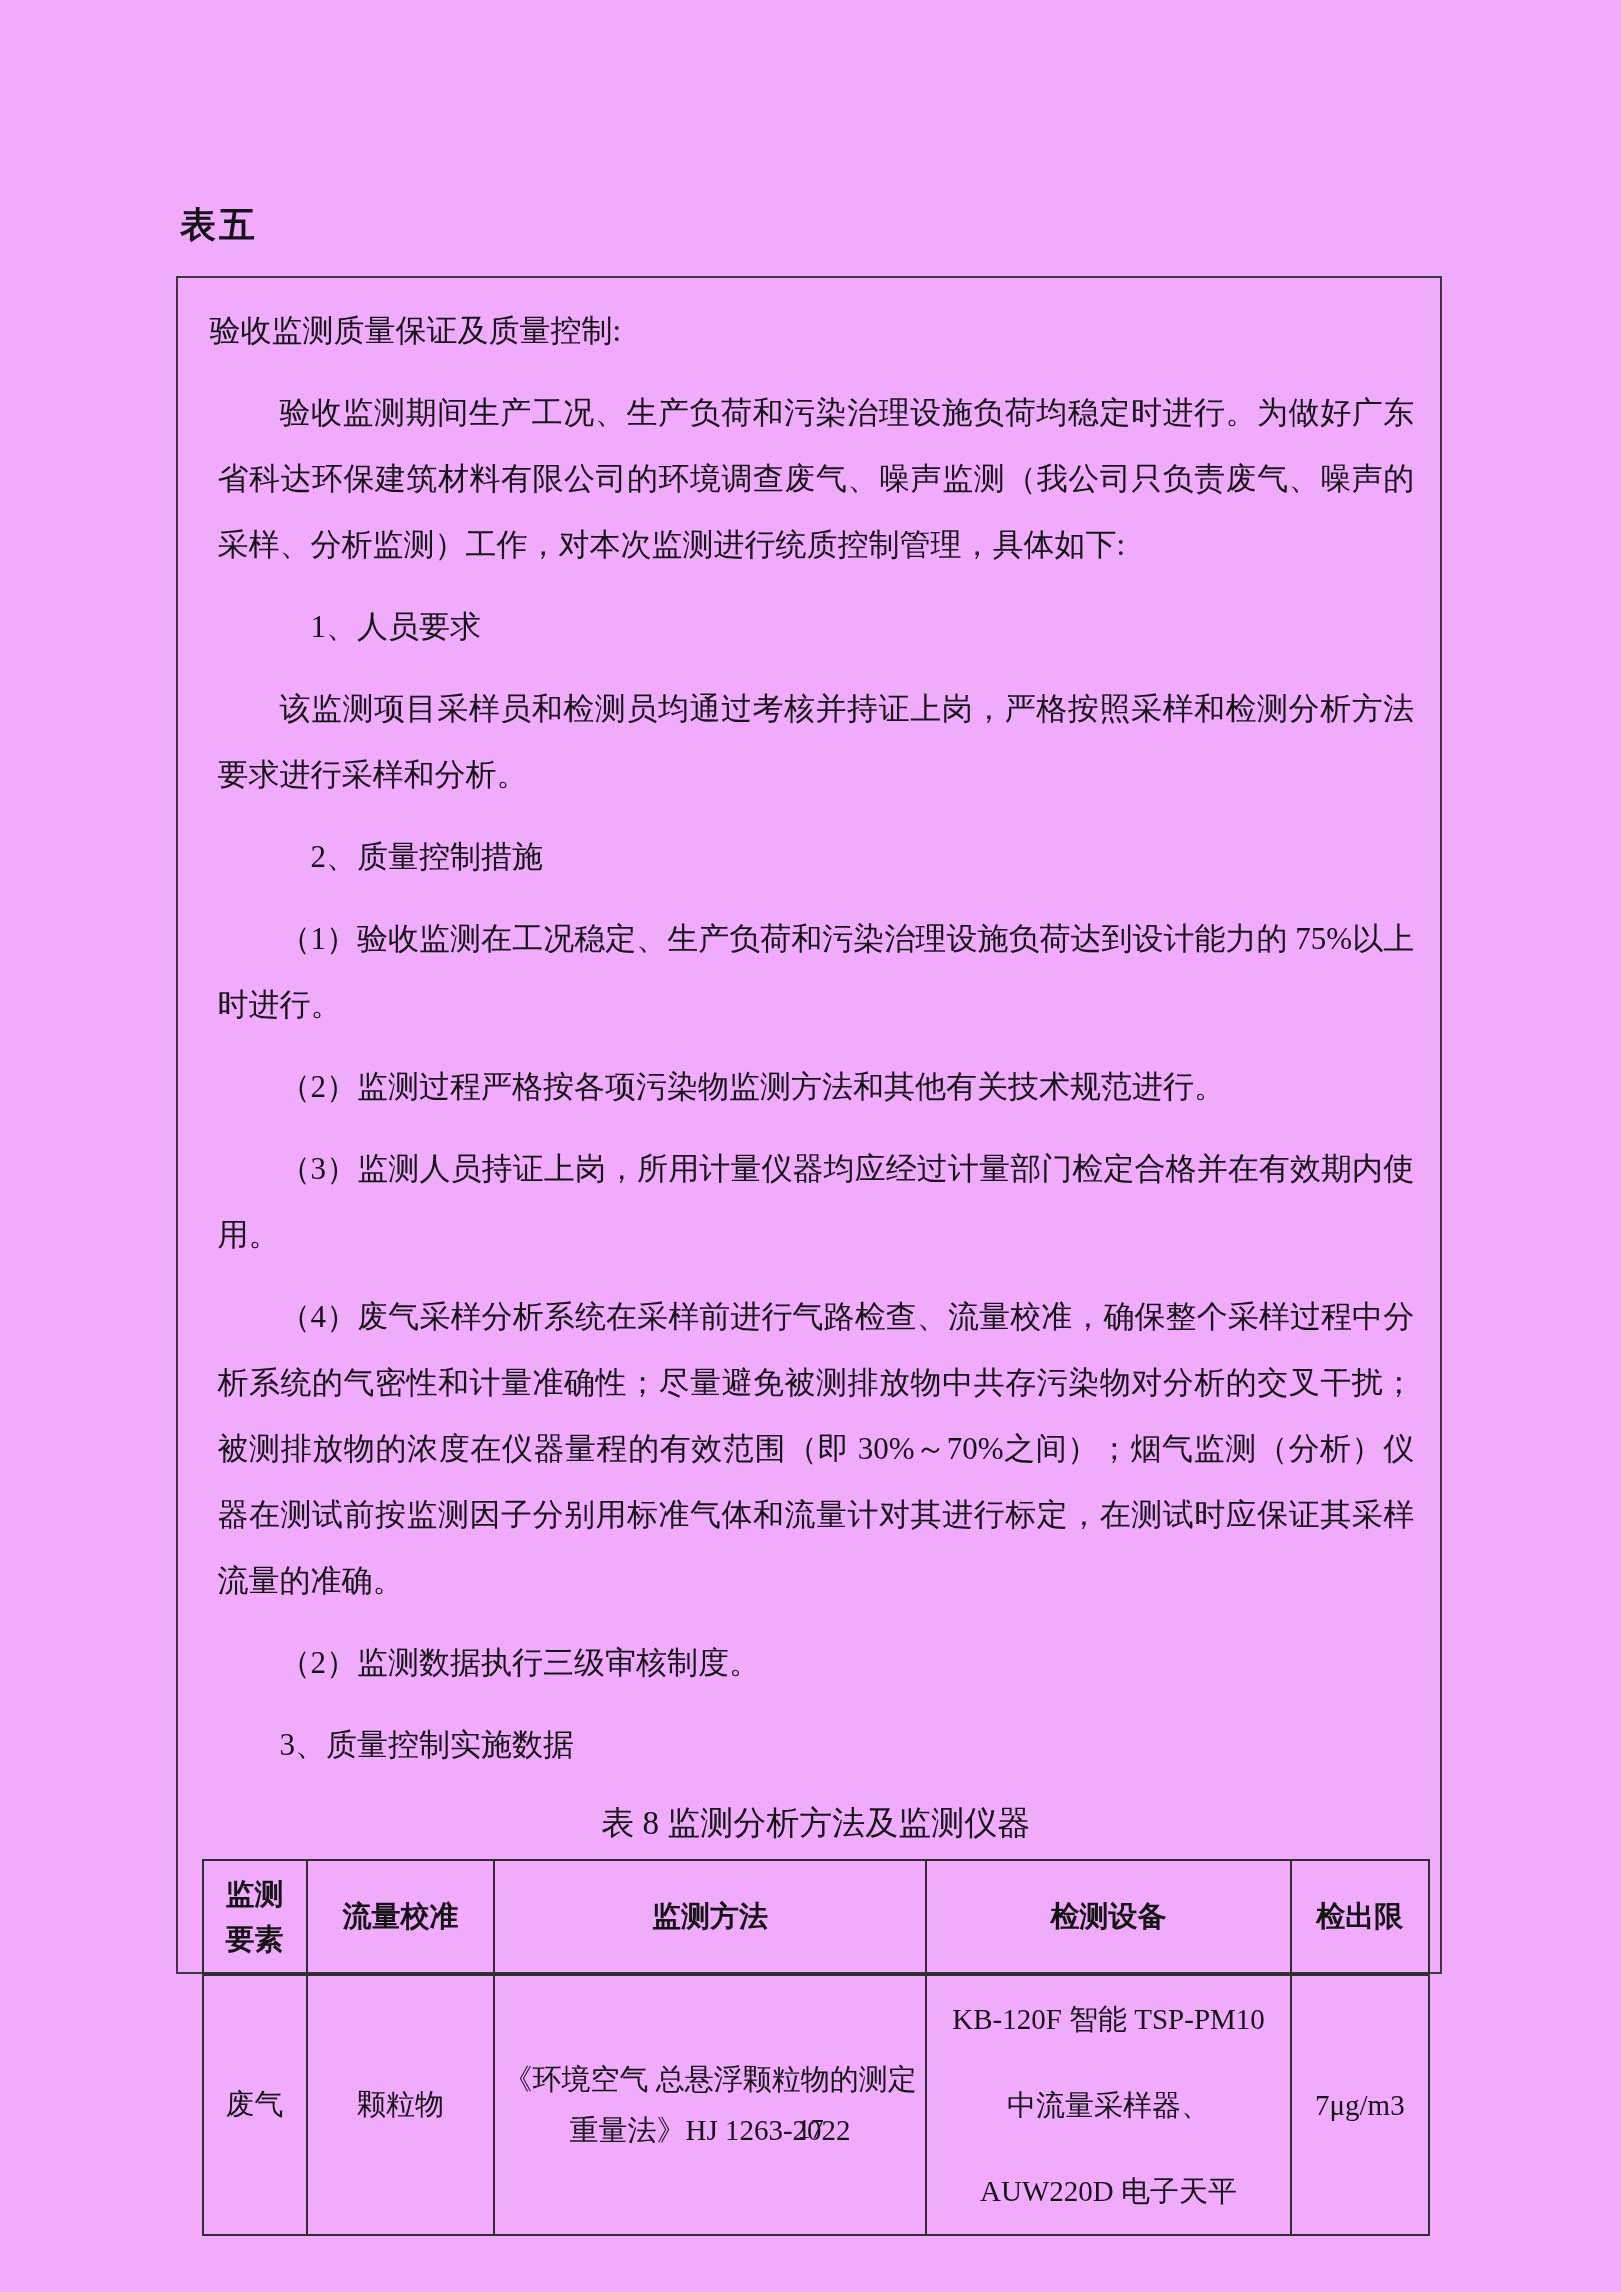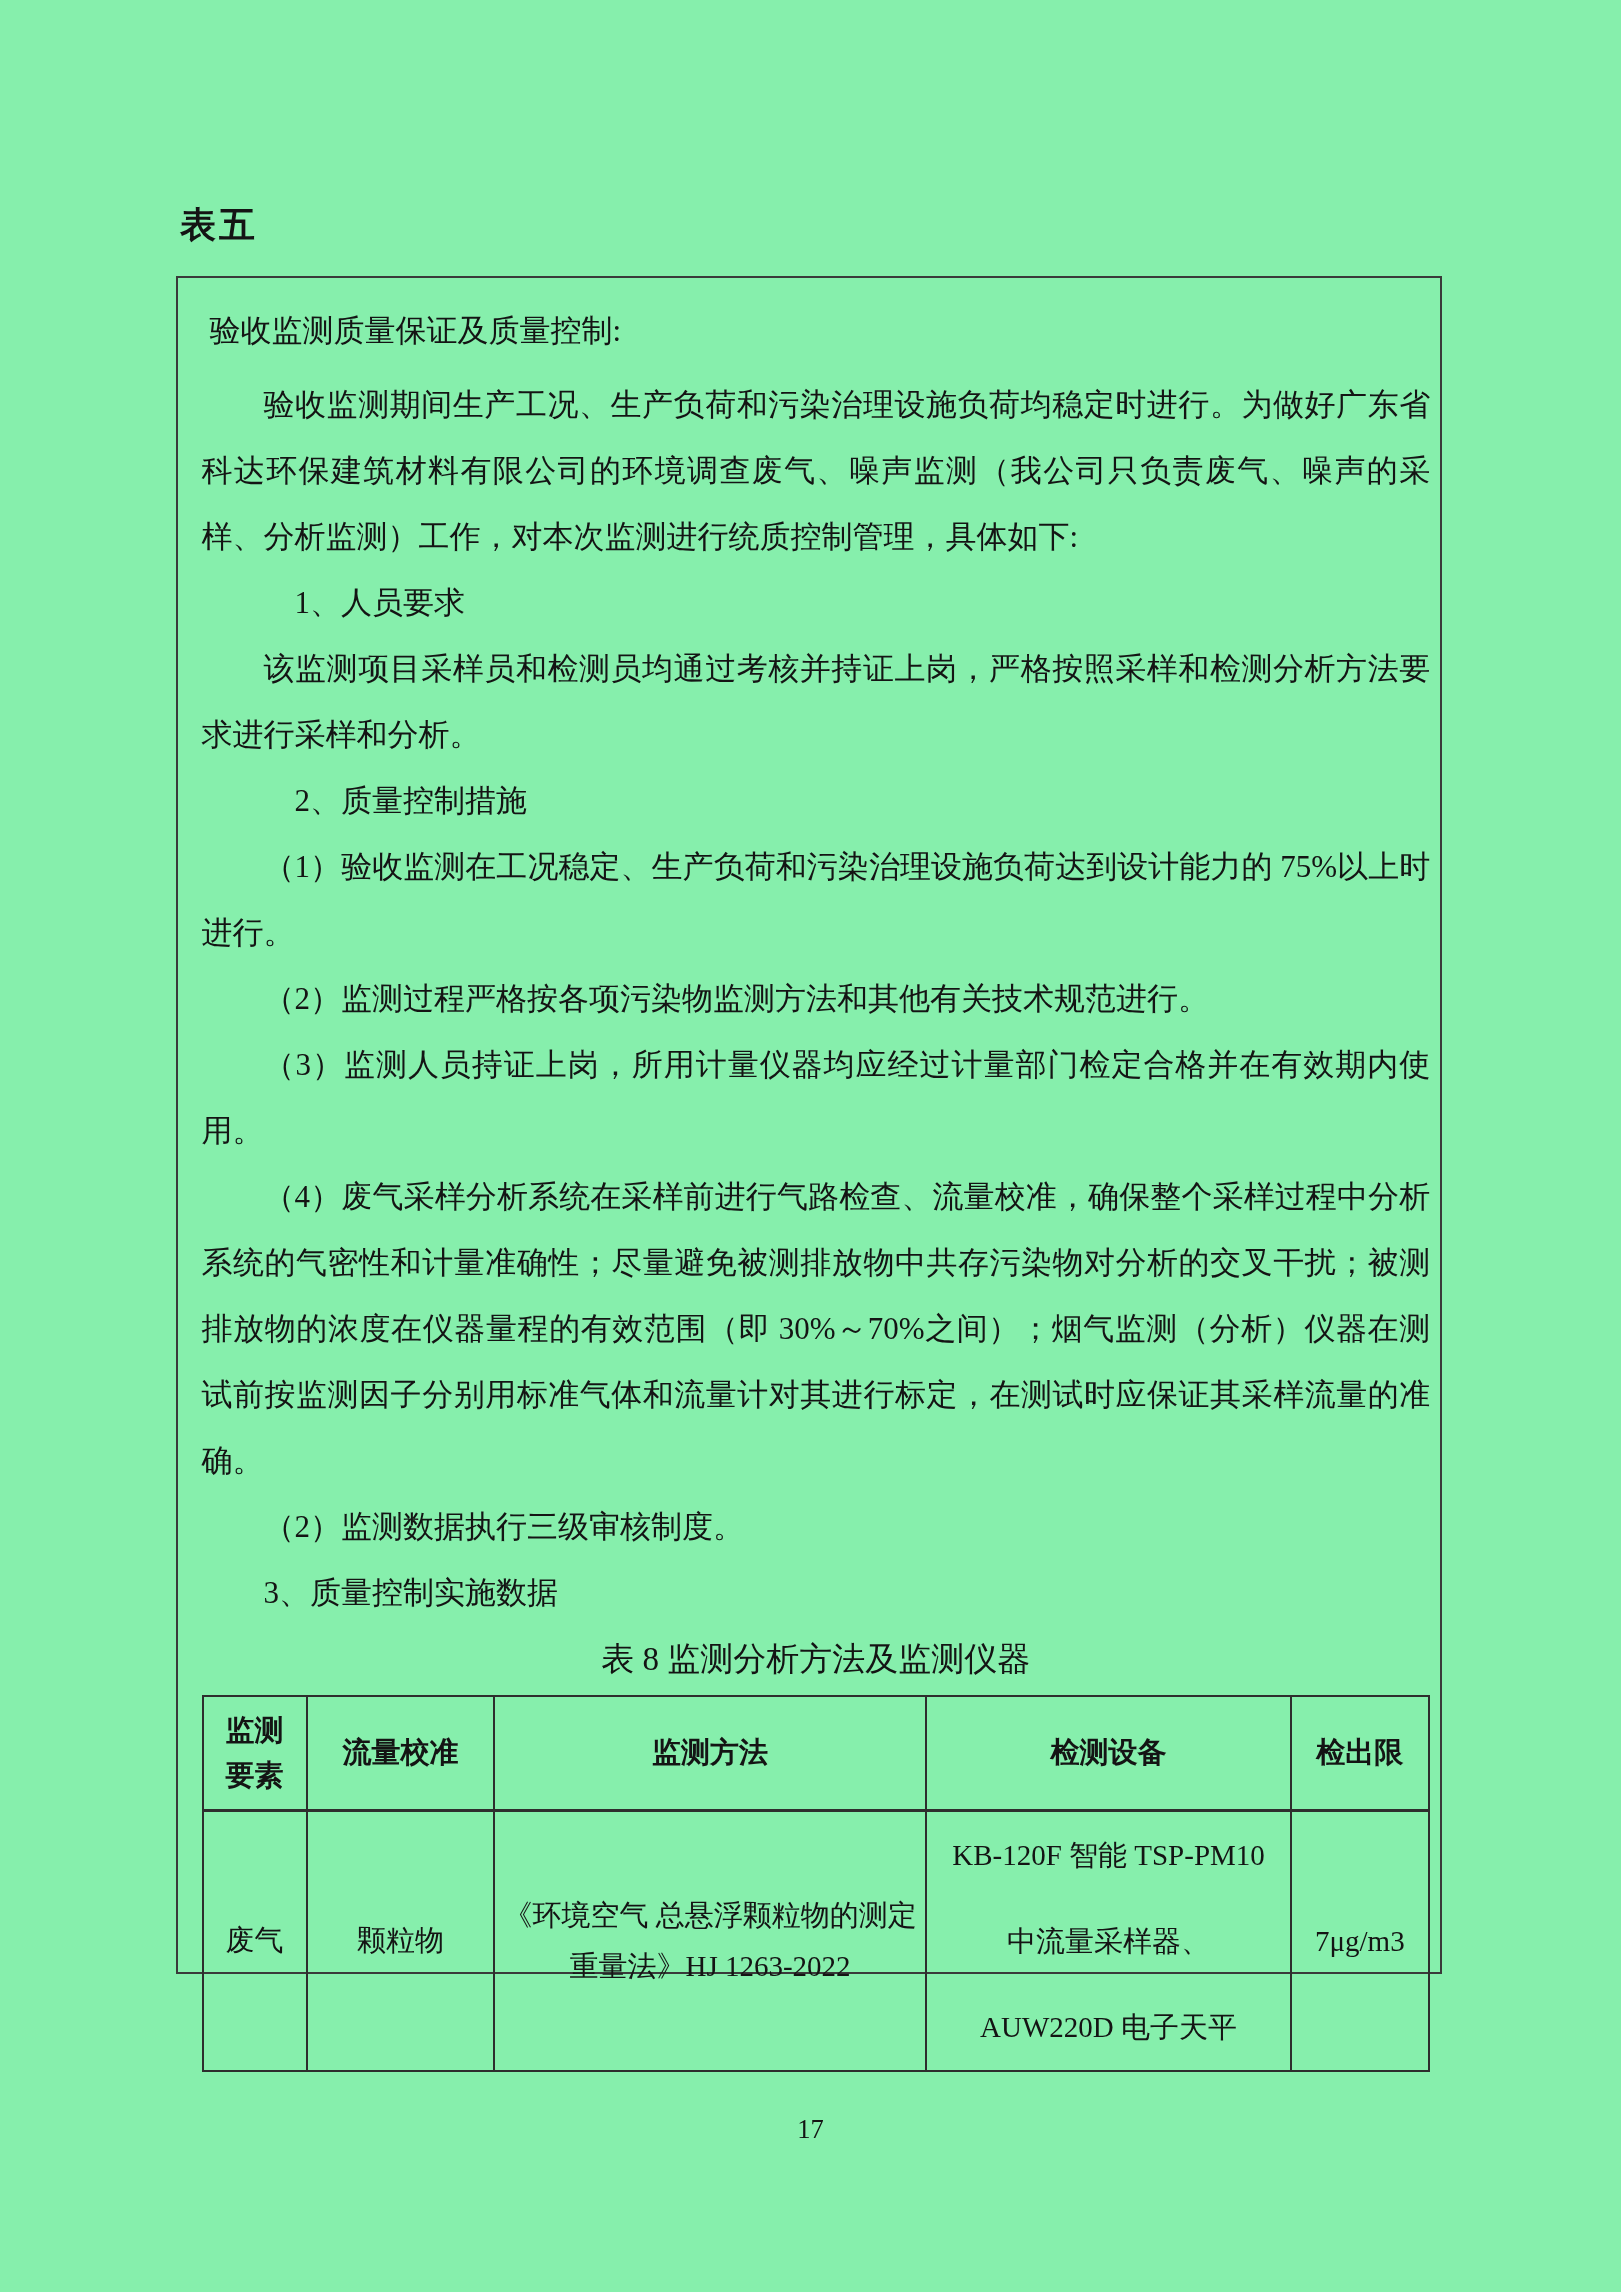--- a/index.html
+++ b/index.html
@@ -1,19 +1,19 @@
 <!DOCTYPE html>
 <html><head>
 <meta charset="utf-8">
 <style>
   html,body { margin:0; padding:0; background:#888; }
   .page {
     position:relative;
     width:1621px; height:2293px;
-    background:#86efac;
+    background:#f0abfc;
     font-family:"Liberation Serif","DejaVu Serif",serif;
     color:#141414;
     overflow:hidden;
   }
   .doc-heading {
     position:absolute;
     left:180px; top:206px;
     font-size:36px;
     font-weight:bold;
     letter-spacing:2.9px;
@@ -27,21 +27,21 @@
     border:2.9px solid #3a3a3a;
     box-sizing:border-box;
     padding:11.8px 9.8px 0 23.5px;
   }
   .box-title {
     margin:8px;
     font-size:31px;
     line-height:66px;
   }
   .para {
-    margin:0;
+    margin:16px;
     font-size:31px;
     line-height:66px;
     text-align:justify;
   }
   .ind2 { text-indent:2em; }
   .ind3 { text-indent:3em; }
   .table-caption {
     margin:3.9px 0 5.9px 0;
     font-size:33px;
     font-weight:normal;

